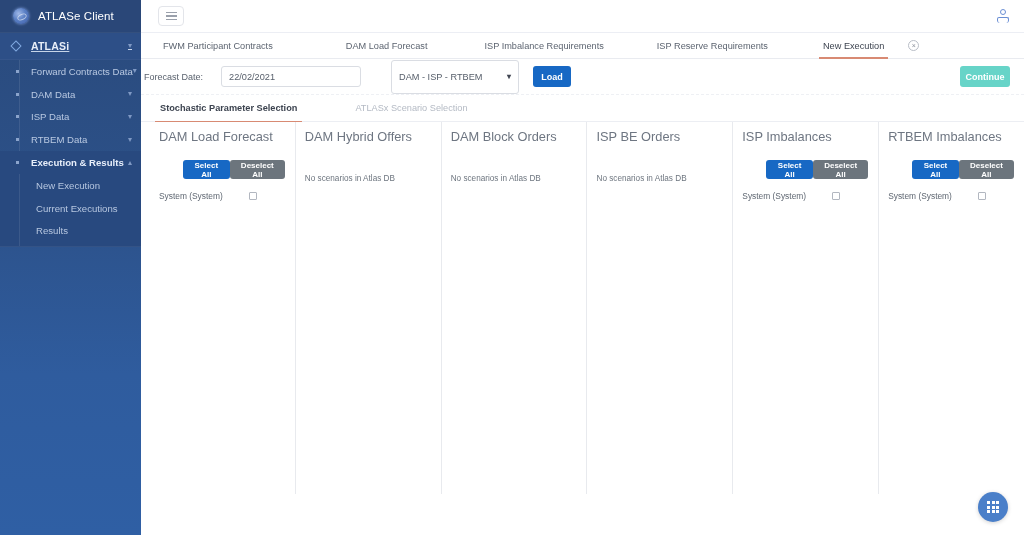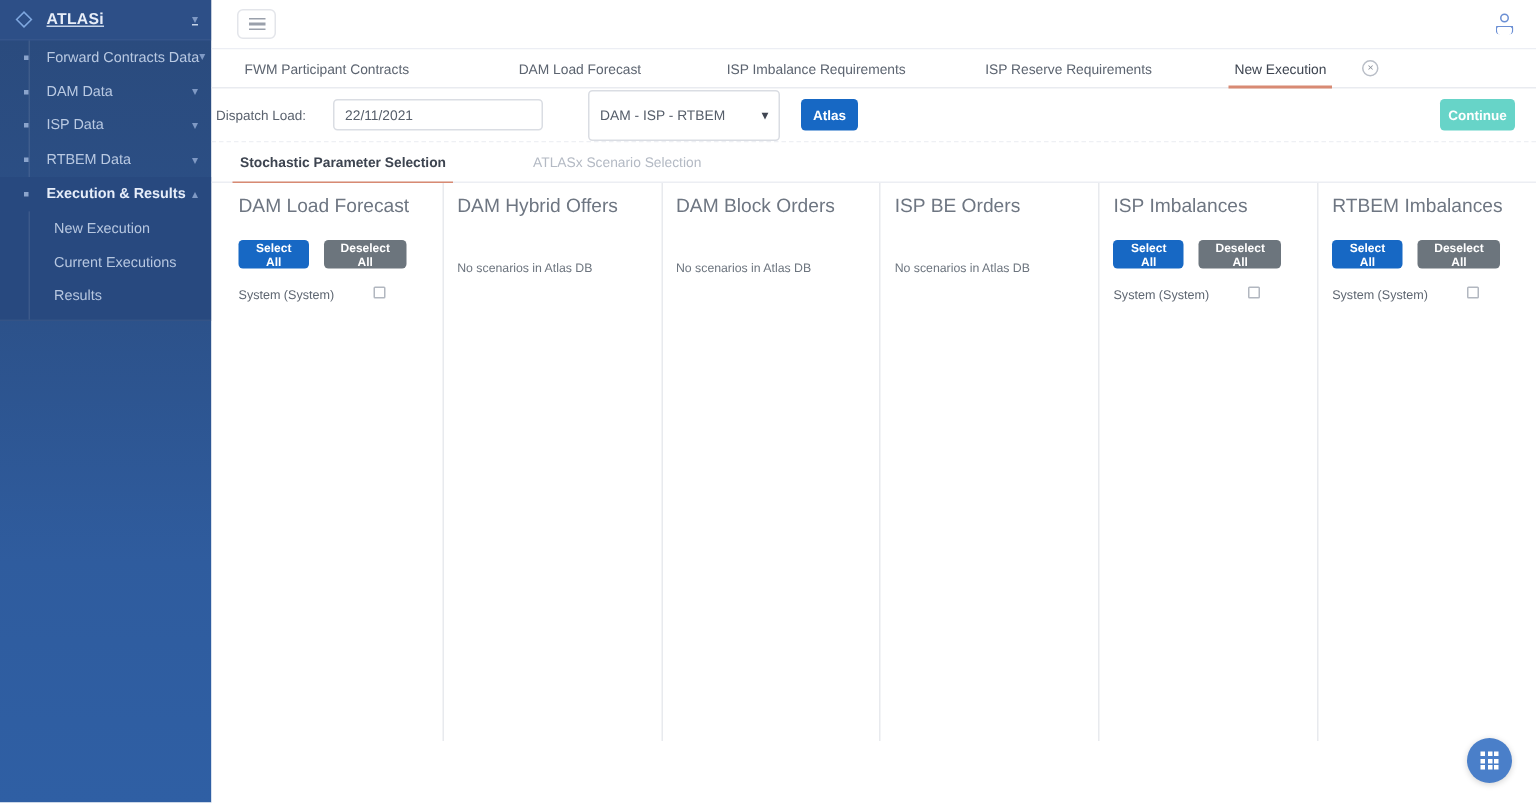--- a/index.html
+++ b/index.html
@@ -239,24 +239,24 @@
     position: relative;
   }
   .col + .col:before {
     content: ""; position: absolute; left: 0; top: 0;
     height: 372px; width: 1px; background: #e8eaee;
   }
   .col-title {
     font-size: 12.8px; color: #6e7682; font-weight: 400;
     margin: 0 0 16px 0; white-space: nowrap;
   }
-  .btn-row { display: flex; gap: 10px; margin-bottom: 12px; }
+  .btn-row { display: flex; margin-bottom: 12px; justify-content: flex-end; }
   .btn-select { width: 47px; height: 19px; background: #1768c4; font-size: 8px; }
   .btn-deselect { width: 55px; height: 19px; background: #6c757d; font-size: 8px; }
-  .sys-row { display: flex; }
+  .sys-row { display: flex; align-items: center; }
   .sys-label { font-size: 8.4px; color: #5f6772; white-space: nowrap; }
   .sys-check {
     width: 8px; height: 8px; border: 1px solid #b2b7c0; border-radius: 1px;
     background: #fff; margin-left: auto; margin-right: 28px;
   }
   .empty-msg {
     font-size: 8.2px; color: #6d757f; margin-top: 30px; white-space: nowrap;
   }
 
   
@@ -273,20 +273,24 @@
   }
   .fab-grid i { display: block; width: 3px; height: 3px; background: #fff; }
 </style>
 </head>
 <body>
 
 <div id="app">
 
   <aside class="sidebar">
 
+    <div class="brand">
+      <span class="brand-logo"></span>
+      <span class="brand-title">ATLASe Client</span>
+    </div>
 
     <div class="nav-root">
       <span class="diamond"></span>
       <span class="nav-root-label">ATLASi</span>
       <span class="chev">▾</span>
     </div>
 
     <div class="nav-group">
       <div class="nav-item">
         <span class="bullet"></span>
@@ -358,29 +362,29 @@
       </div>
       <div class="tab active" style="margin-left:47px">
         <span class="tab-label">New Execution</span>
       </div>
       <div class="tab">
         <span class="tab-close">×</span>
       </div>
     </div>
 
     <div class="toolbar">
-      <span class="dispatch-label">Dispatch Load:</span>
+      <span class="dispatch-label">Forecast Date:</span>
       <div class="date-input">
-        <span placeholder="dd/mm/yyyy">22/11/2021</span>
+        <span placeholder="dd/mm/yyyy">22/02/2021</span>
       </div>
       <div class="select-box">
         <span>DAM - ISP - RTBEM</span>
         <span class="caret">▾</span>
       </div>
-      <button class="btn btn-load">Atlas</button>
+      <button class="btn btn-load">Load</button>
       <button class="btn btn-continue">Continue</button>
     </div>
 
     <div class="subtabs">
       <div class="subtab active">
         <span>Stochastic Parameter Selection</span>
       </div>
       <div class="subtab second">
         <span>ATLASx Scenario Selection</span>
       </div>

